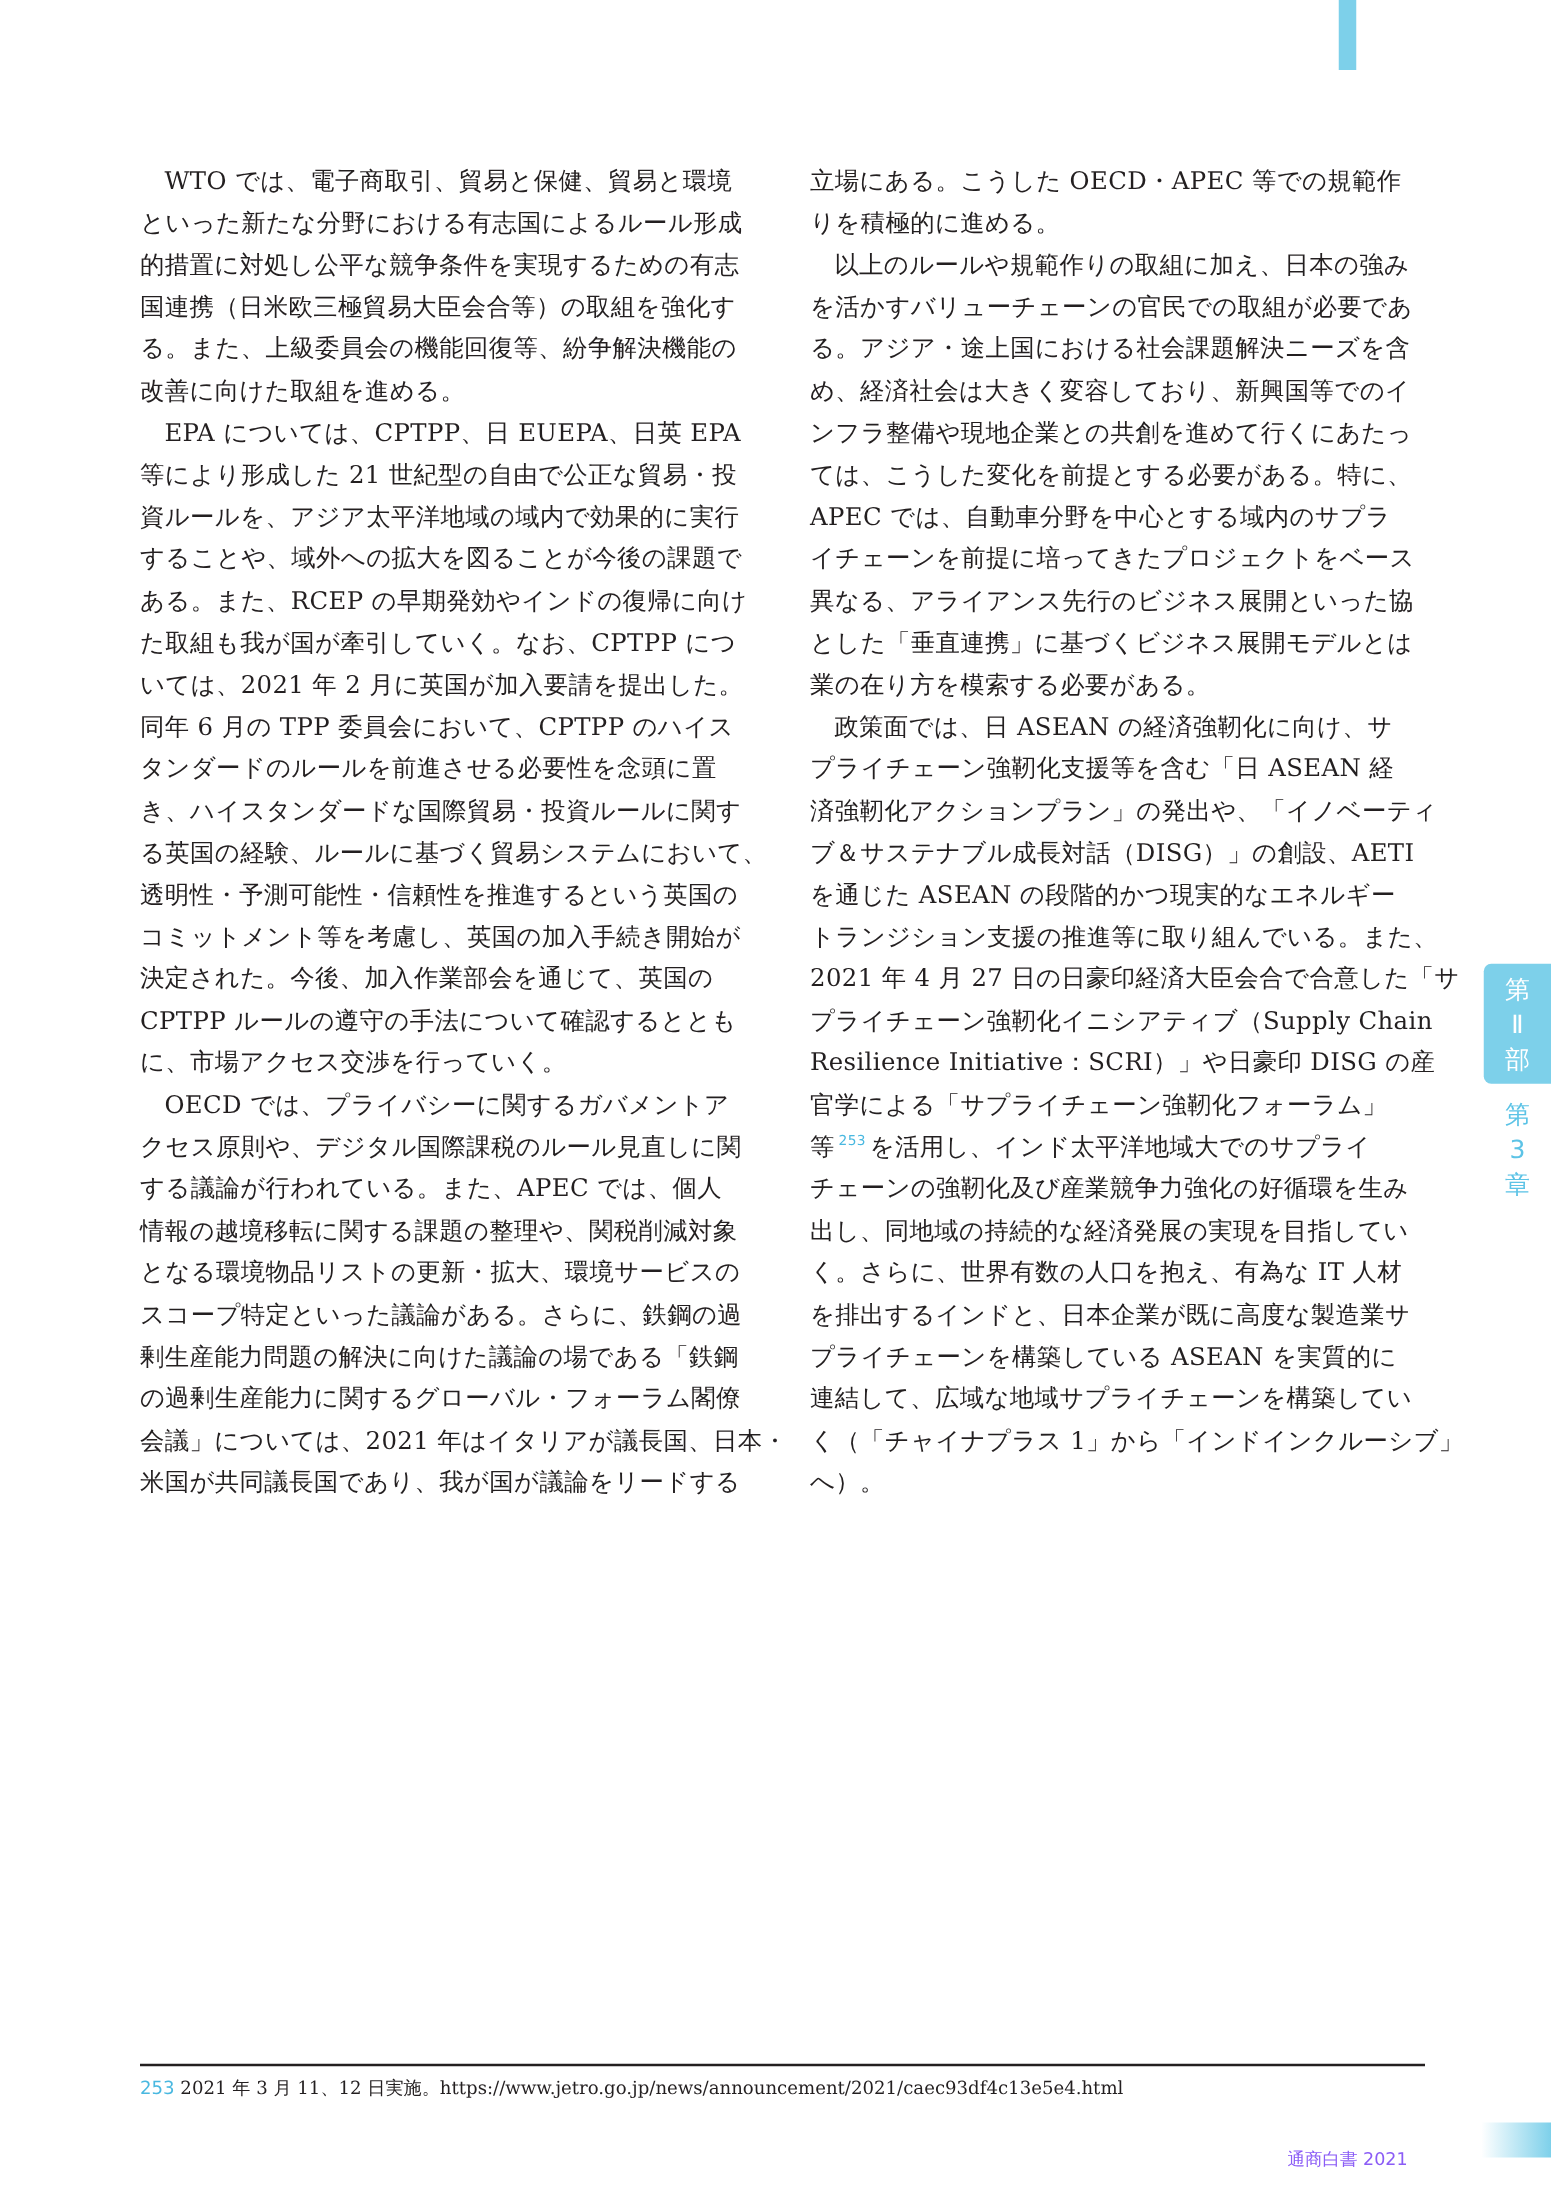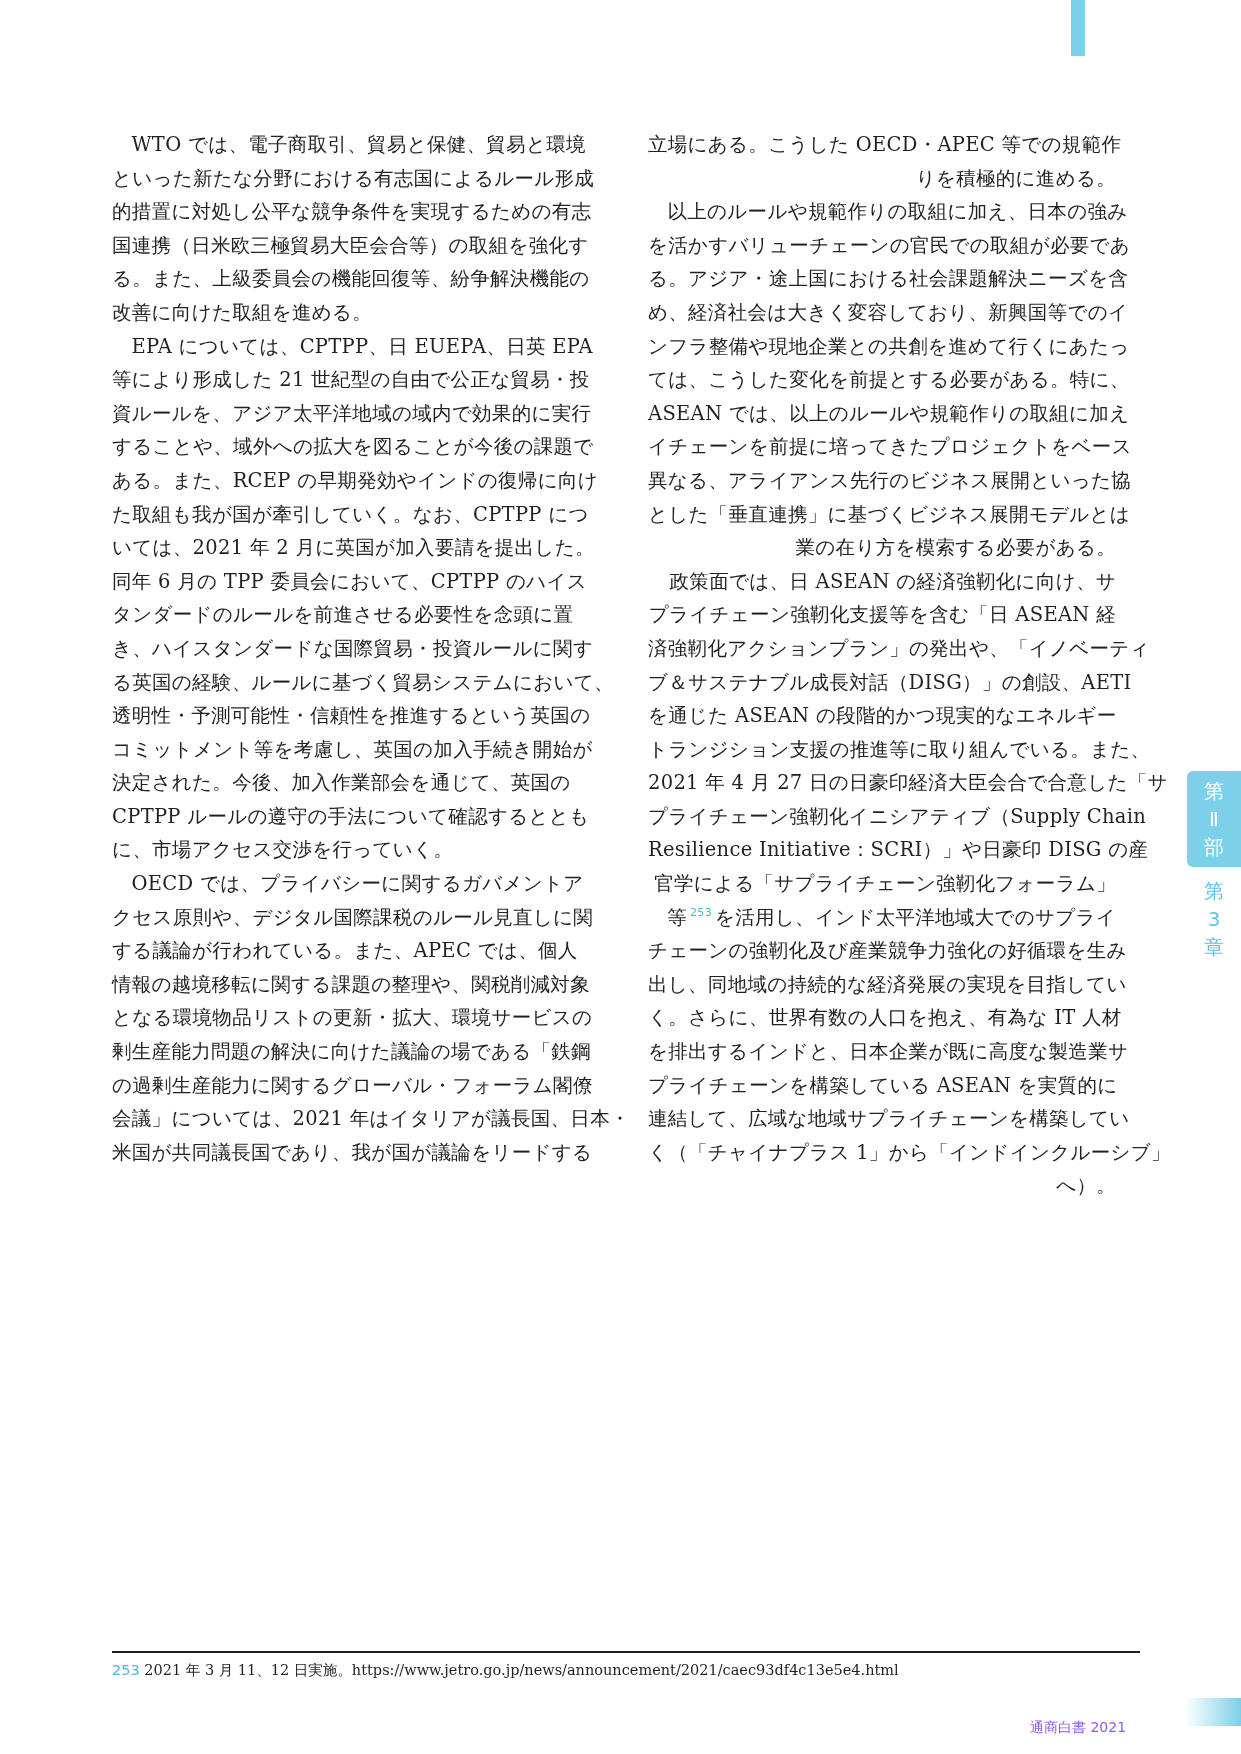--- a/index.html
+++ b/index.html
@@ -1,21 +1,21 @@
 <!DOCTYPE html>
 <html><head>
 <meta charset="utf-8">
 <style>
   html, body { margin: 0; padding: 0; background: #ffffff; }
   body { width: 1241px; height: 1754px; position: relative; overflow: hidden;
          font-family: "DejaVu Serif", "Liberation Serif", serif; color: #231f20; }
   .top-tab { position: absolute; left: 1071px; top: 0; width: 14px; height: 56px; background: #7dd0ea; }
   .column { position: absolute; top: 128px; width: 468px; }
   .col-left { left: 112px; }
-  .col-right { left: 648px; text-align: right; }
+  .col-right { left: 648px; }
   .line { height: 33.6px; line-height: 33.6px; font-size: 19.5px; white-space: nowrap;
           letter-spacing: 0.3px; overflow: visible; }
   .line.indent { text-indent: 19.5px; }
   .fnref { color: #49b8e0; font-family: "DejaVu Sans", "Liberation Sans", sans-serif;
            font-size: 11px; vertical-align: super; line-height: 0; margin: 0 3px; }
   .side-part { position: absolute; left: 1187px; top: 771px; width: 54px; height: 96px;
                background: #7dd0ea; border-radius: 6px 0 0 6px; color: #fff;
                font-family: "DejaVu Sans", "Liberation Sans", sans-serif; font-size: 20px;
                text-align: center; line-height: 28px; padding-top: 6px; box-sizing: border-box; }
   .side-chapter { position: absolute; left: 1187px; top: 877px; width: 54px;
@@ -58,35 +58,36 @@
     <div class="line">透明性・予測可能性・信頼性を推進するという英国の</div>
     <div class="line">コミットメント等を考慮し、英国の加入手続き開始が</div>
     <div class="line">決定された。今後、加入作業部会を通じて、英国の</div>
     <div class="line">CPTPP ルールの遵守の手法について確認するととも</div>
     <div class="line">に、市場アクセス交渉を行っていく。</div>
     <div class="line indent">OECD では、プライバシーに関するガバメントア</div>
     <div class="line">クセス原則や、デジタル国際課税のルール見直しに関</div>
     <div class="line">する議論が行われている。また、APEC では、個人</div>
     <div class="line">情報の越境移転に関する課題の整理や、関税削減対象</div>
     <div class="line">となる環境物品リストの更新・拡大、環境サービスの</div>
+    <div class="line">スコープ特定といった議論がある。さらに、鉄鋼の過</div>
     <div class="line">剰生産能力問題の解決に向けた議論の場である「鉄鋼</div>
     <div class="line">の過剰生産能力に関するグローバル・フォーラム閣僚</div>
     <div class="line">会議」については、2021 年はイタリアが議長国、日本・</div>
     <div class="line">米国が共同議長国であり、我が国が議論をリードする</div>
   </div>
 <div class="column col-right" id="col-right">
     <div class="line">立場にある。こうした OECD・APEC 等での規範作</div>
     <div class="line">りを積極的に進める。</div>
     <div class="line indent">以上のルールや規範作りの取組に加え、日本の強み</div>
     <div class="line">を活かすバリューチェーンの官民での取組が必要であ</div>
     <div class="line">る。アジア・途上国における社会課題解決ニーズを含</div>
     <div class="line">め、経済社会は大きく変容しており、新興国等でのイ</div>
     <div class="line">ンフラ整備や現地企業との共創を進めて行くにあたっ</div>
     <div class="line">ては、こうした変化を前提とする必要がある。特に、</div>
-    <div class="line">ASEAN では、以上のルールや規範作りの取組に加え</div>
+    <div class="line">APEC では、自動車分野を中心とする域内のサプラ</div>
     <div class="line">イチェーンを前提に培ってきたプロジェクトをベース</div>
     <div class="line">異なる、アライアンス先行のビジネス展開といった協</div>
     <div class="line">とした「垂直連携」に基づくビジネス展開モデルとは</div>
     <div class="line">業の在り方を模索する必要がある。</div>
     <div class="line indent">政策面では、日 ASEAN の経済強靭化に向け、サ</div>
     <div class="line">プライチェーン強靭化支援等を含む「日 ASEAN 経</div>
     <div class="line">済強靭化アクションプラン」の発出や、「イノベーティ</div>
     <div class="line">ブ＆サステナブル成長対話（DISG）」の創設、AETI</div>
     <div class="line">を通じた ASEAN の段階的かつ現実的なエネルギー</div>
     <div class="line">トランジション支援の推進等に取り組んでいる。また、</div>

